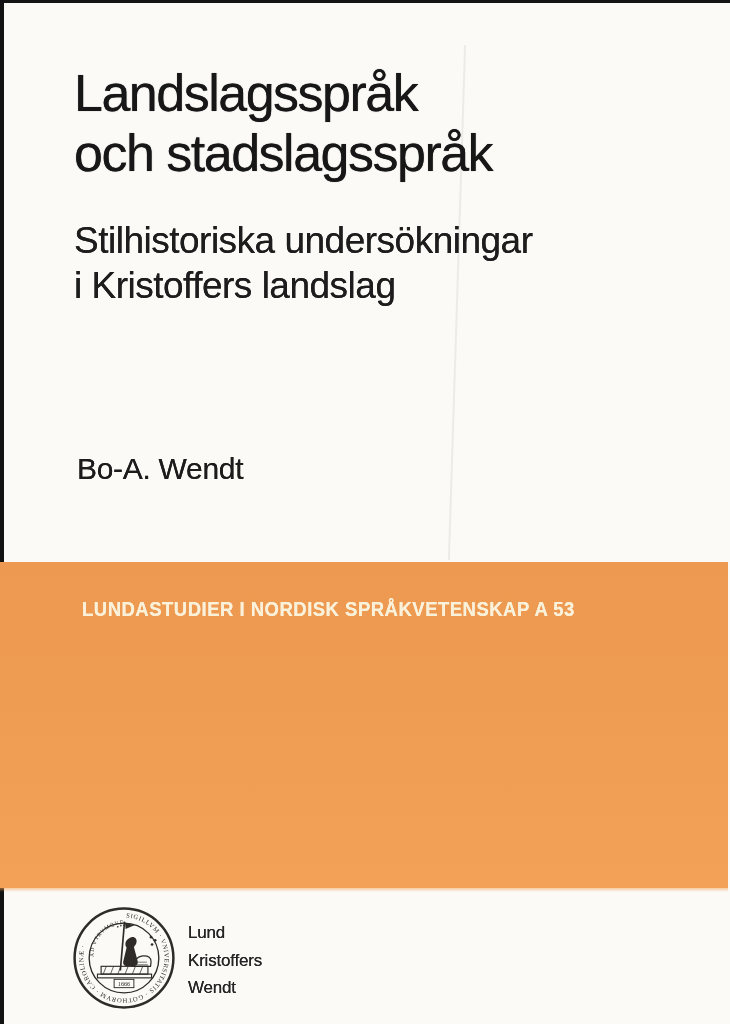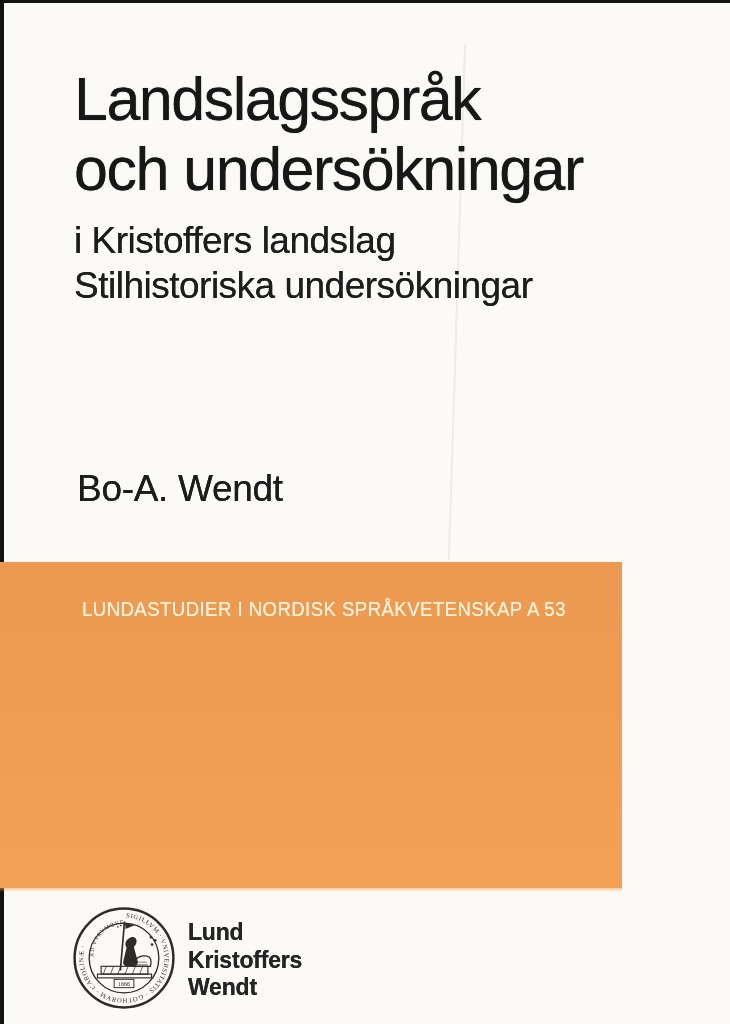--- a/index.html
+++ b/index.html
@@ -11,78 +11,78 @@
     font-family:"Liberation Sans", sans-serif;
   }
   
   .edge-top{position:absolute;left:0;top:0;width:730px;height:3px;background:#141414;}
   .edge-left{position:absolute;left:0;top:0;width:4px;height:1024px;background:#121212;}
   .crease{position:absolute;left:456px;top:45px;width:1.5px;height:515px;
           background:rgba(70,70,70,0.08);transform:rotate(1.8deg);}
   
   .title{
     position:absolute;left:74px;top:64px;margin:0;
-    font-size:61px;font-weight:400;letter-spacing:-1.5px;line-height:1.15;
+    font-size:52px;font-weight:400;letter-spacing:-1.5px;line-height:1.15;
     color:#171717;text-shadow:0 0 0.7px currentColor;
   }
   .title span{display:block;}
   .subtitle{
     position:absolute;left:74px;top:218px;margin:0;
     font-size:37px;font-weight:400;letter-spacing:-0.5px;line-height:1.22;
     color:#1d1d1d;text-shadow:0 0 0.5px currentColor;
   }
   .subtitle span{display:block;}
   .author{
-    position:absolute;left:77px;top:468px;
-    font-size:37px;letter-spacing:-0.3px;color:#1c1c1c;
+    position:absolute;left:77px;top:452px;
+    font-size:30px;letter-spacing:-0.3px;color:#1c1c1c;
     text-shadow:0 0 0.5px currentColor;
   }
   
   .band{
-    position:absolute;left:0;top:562px;width:622px;height:326px;
+    position:absolute;left:0;top:562px;width:728px;height:326px;
     background:linear-gradient(180deg,#ed9951 0%,#ef9d54 55%,#f2a156 100%);
+    font-weight:bold;
   }
   .band::after{ 
     content:"";position:absolute;left:0;bottom:-4px;width:100%;height:4px;
     background:linear-gradient(180deg,rgba(242,161,86,0.55),rgba(242,161,86,0));
   }
   .band-text{
     position:absolute;left:82px;top:36px;
     font-size:19.5px;letter-spacing:0.5px;color:#faf1da;
     transform:scaleX(0.95);transform-origin:left top;
     text-shadow:0 0 0.5px currentColor;white-space:nowrap;
   }
   
   .publisher{position:absolute;left:72px;top:906px;display:flex;align-items:flex-start;}
   .seal{width:104px;height:104px;display:block;color:#2e2b28;}
   .press-name{
     margin-left:12px;margin-top:13px;
-    font-size:23px;line-height:27.5px;letter-spacing:-0.2px;color:#242424;
+    font-size:17px;line-height:27.5px;letter-spacing:-0.2px;color:#242424;
     text-shadow:0 0 0.4px currentColor;
-    font-weight:bold;
   }
   .press-name span{display:block;}
 </style>
 </head>
 <body>
 
 <div class="cover" style="background: rgb(251, 250, 247);">
 
   <div class="edge-top"></div>
   <div class="edge-left"></div>
   <div class="crease"></div>
 
   <h1 class="title" style="color: rgb(23, 23, 23);">
     <span>Landslagsspråk</span>
-    <span>och undersökningar</span>
+    <span>och stadslagsspråk</span>
   </h1>
 
   <h2 class="subtitle">
+    <span>Stilhistoriska undersökningar</span>
     <span>i Kristoffers landslag</span>
-    <span>Stilhistoriska undersökningar</span>
   </h2>
 
   <div class="author">Bo-A. Wendt</div>
 
   <div class="band" style="background: linear-gradient(rgb(237, 153, 81) 0%, rgb(242, 161, 86) 100%);">
     <div class="band-text" style="color: rgb(250, 241, 218);">LUNDASTUDIER I NORDISK SPRÅKVETENSKAP A 53</div>
   </div>
 
   <div class="publisher">
     <svg class="seal" viewBox="0 0 100 100" xmlns="http://www.w3.org/2000/svg">

